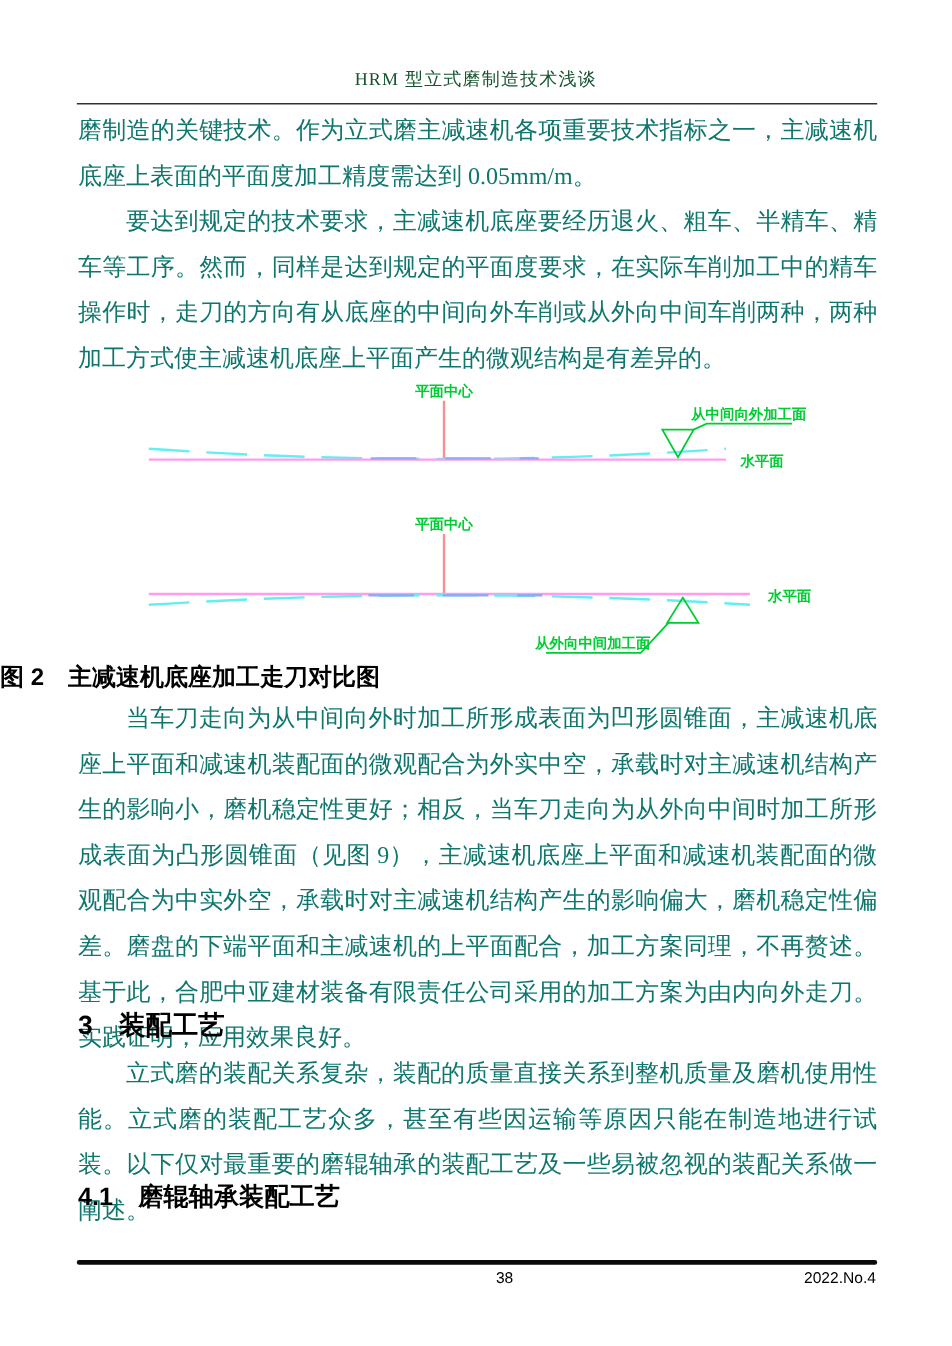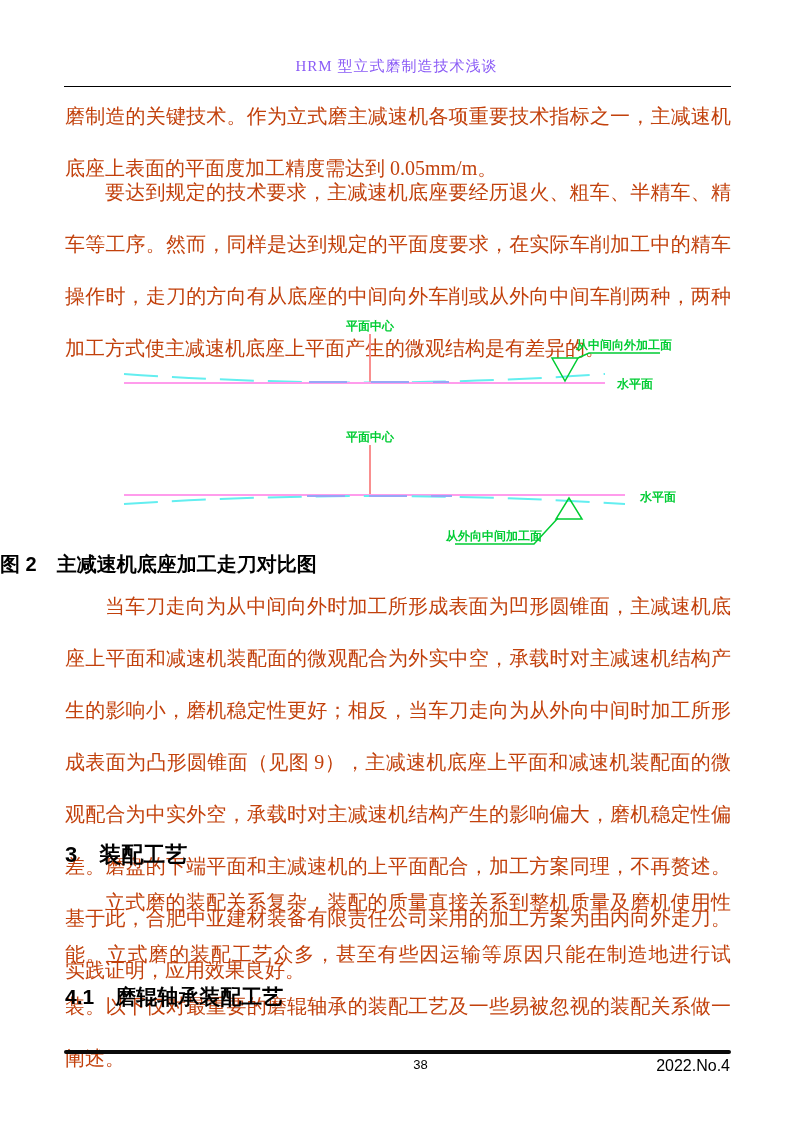--- a/index.html
+++ b/index.html
@@ -4,26 +4,26 @@
 <style>
   html,body{margin:0;padding:0;}
   body{
     width:793px;height:1122px;position:relative;background:#ffffff;
     font-family:"Liberation Serif","DejaVu Serif",serif;color:#000;
     overflow:hidden;
   }
   .abs{position:absolute;}
   .header-title{
     top:57px;left:0;width:793px;text-align:center;
-    font-size:15px;letter-spacing:1px;color:#8b5cf6;
+    font-size:15px;letter-spacing:1px;color:#14532d;
   }
   .header-rule{top:86px;left:64px;width:667px;height:1px;background:#000;}
   .para{
-    left:65px;width:666px;margin:0;font-size:20px;line-height:52px;
-    text-align:justify;color:#c2410c;
+    left:65px;width:666px;margin:0;font-size:20px;line-height:38px;
+    text-align:justify;color:#0f766e;
   }
   .indent{text-indent:2em;}
   .p1{top:90px;}
   .p2{top:166px;}
   .p3{top:580px;}
   .p4{top:876px;}
   .figure-wrap{top:310px;left:57px;width:680px;height:242px;font-weight:bold;}
   .figure-wrap svg text{
     font-family:"DejaVu Sans","Liberation Sans",sans-serif;font-size:12px;
   }
@@ -38,21 +38,21 @@
   }
   .h4{top:840px;font-size:22px;}
   .h41{top:983px;font-size:21px;}
   .footer-rule{top:1050px;left:64px;width:667px;height:4px;background:#0a0a0a;border-radius:2px;}
   .footer-page{
     top:1057px;left:0;width:793px;text-align:center;
     font-family:"Liberation Sans","DejaVu Sans",sans-serif;font-size:13px;padding-left:24px;
   }
   .footer-issue{
     top:1057px;right:63px;
-    font-family:"Liberation Sans","DejaVu Sans",sans-serif;font-size:16px;text-align:right;
+    font-family:"Liberation Sans","DejaVu Sans",sans-serif;font-size:13px;text-align:right;
   }
 </style>
 </head>
 <body>
 
 <div>
 
   <div class="abs header-title">HRM 型立式磨制造技术浅谈</div>
   <div class="abs header-rule"></div>
 

